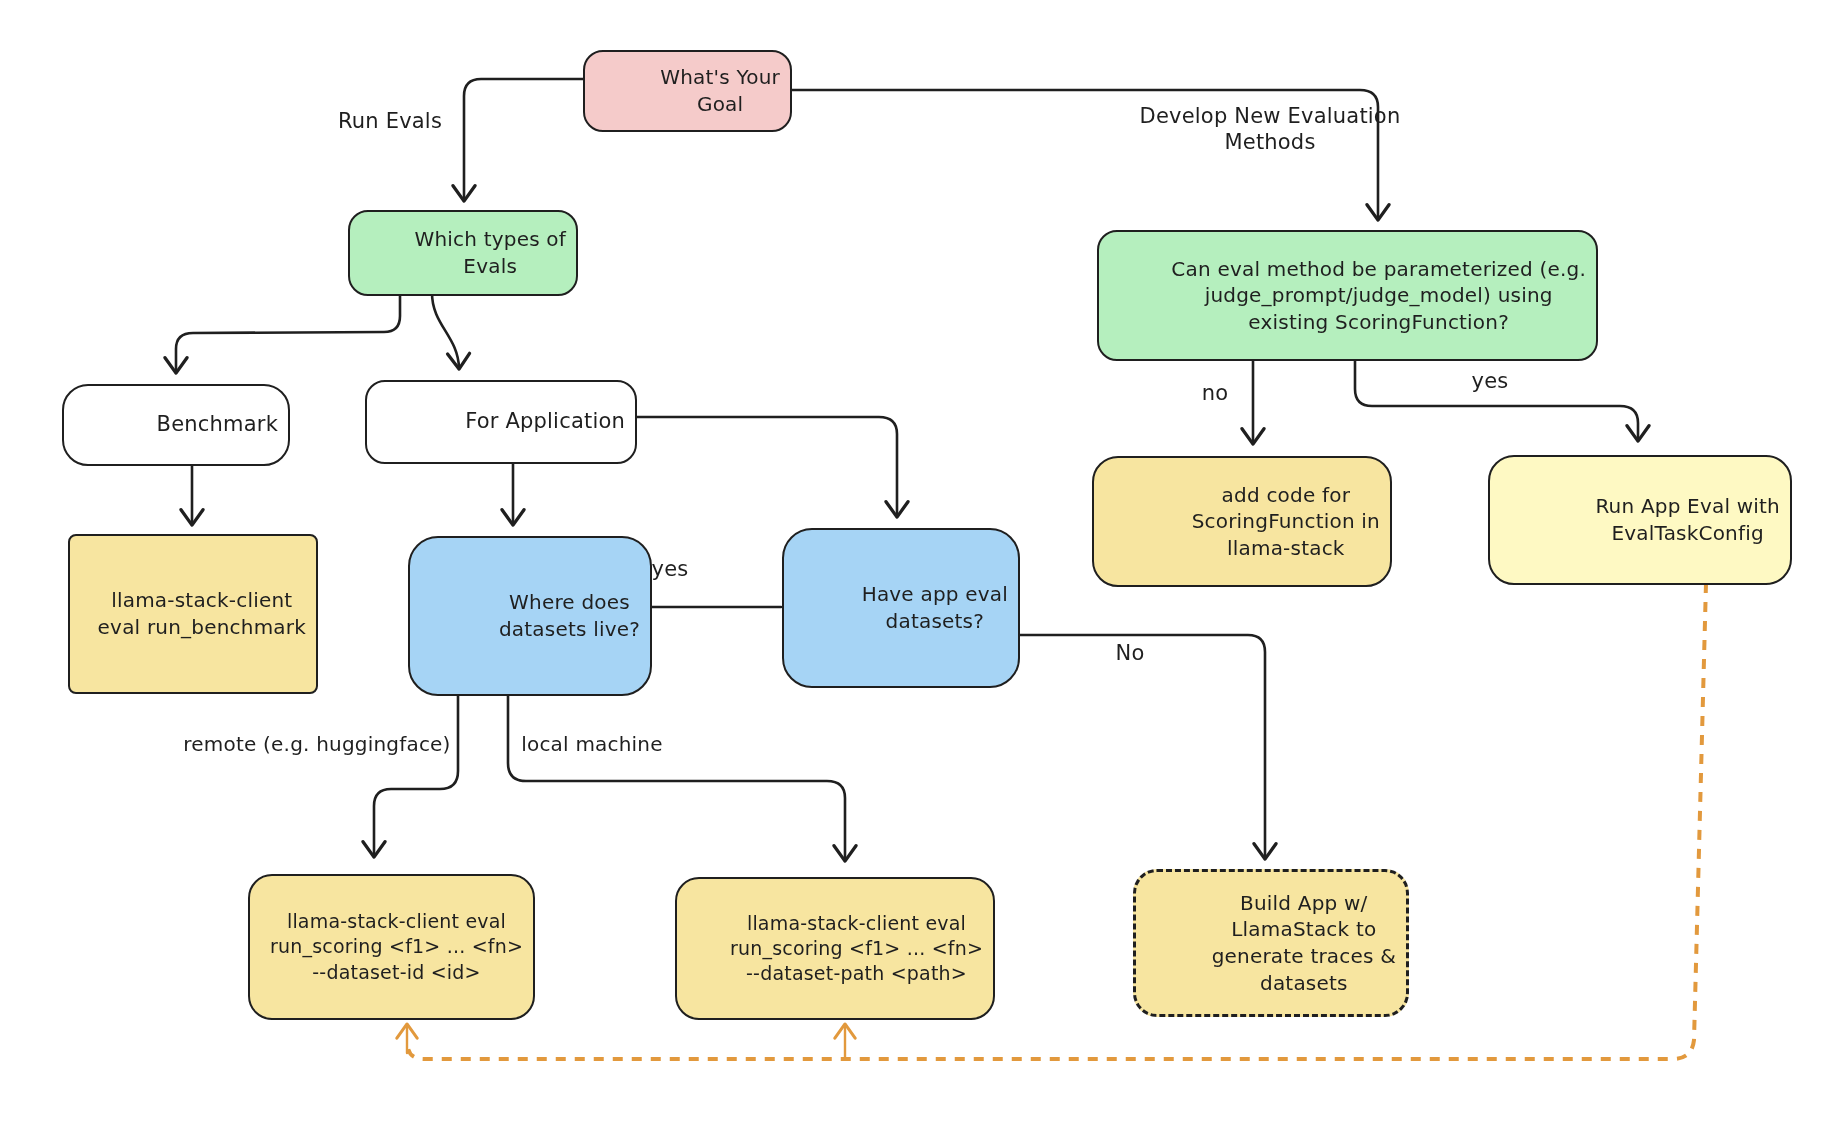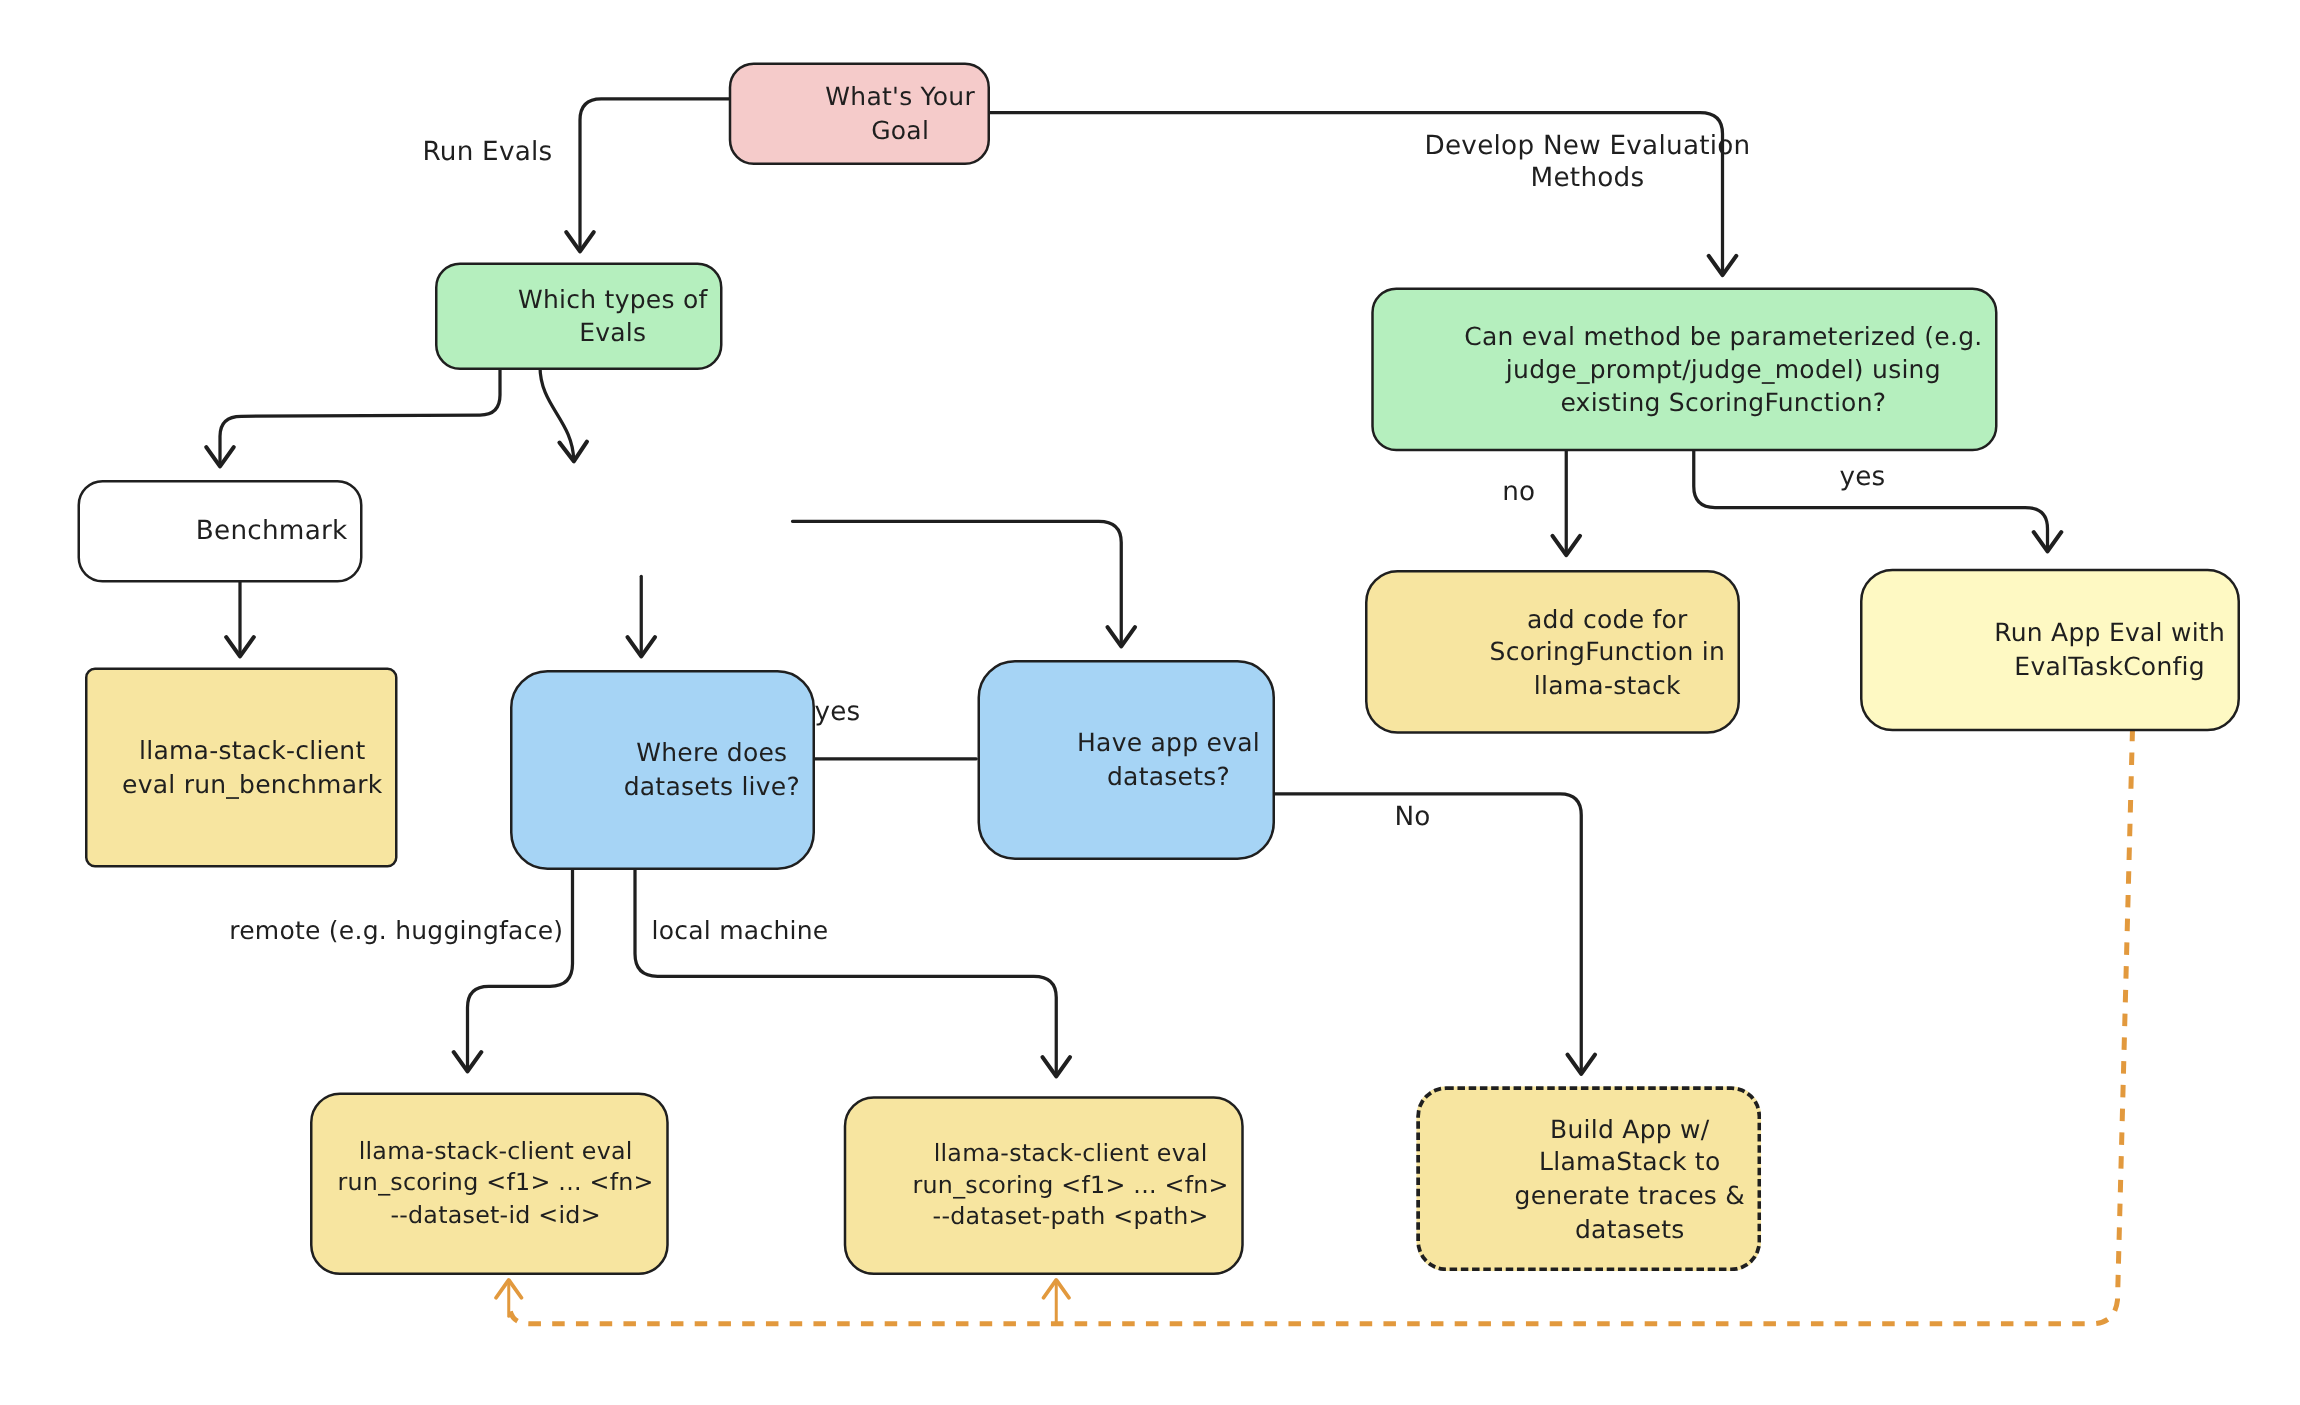--- a/index.html
+++ b/index.html
@@ -82,22 +82,25 @@
   </svg>
 
   <div class="node n-goal" style="background: rgb(245, 203, 202);">
     <span>What's Your
 Goal</span>
   </div>
   <div class="node n-which" style="background: rgb(181, 239, 190);">
     <span>Which types of
 Evals</span>
   </div>
-  <div class="node n-benchmark" style="background: rgb(255, 255, 255);">
+  <div class="node n-benchmark" style="background: rgb(255, 255, 255); border-radius: 26px;">
     <span>Benchmark</span>
+  </div>
+  <div class="node n-forapp" style="background: rgb(255, 255, 255);">
+    <span>For Application</span>
   </div>
   <div class="node n-runbench" style="background: rgb(247, 229, 160);">
     <span>llama-stack-client
 eval run_benchmark</span>
   </div>
   <div class="node rounded n-where" style="background: rgb(166, 212, 245);">
     <span>Where does
 datasets live?</span>
   </div>
   <div class="node rounded n-have" style="background: rgb(166, 212, 245);">

